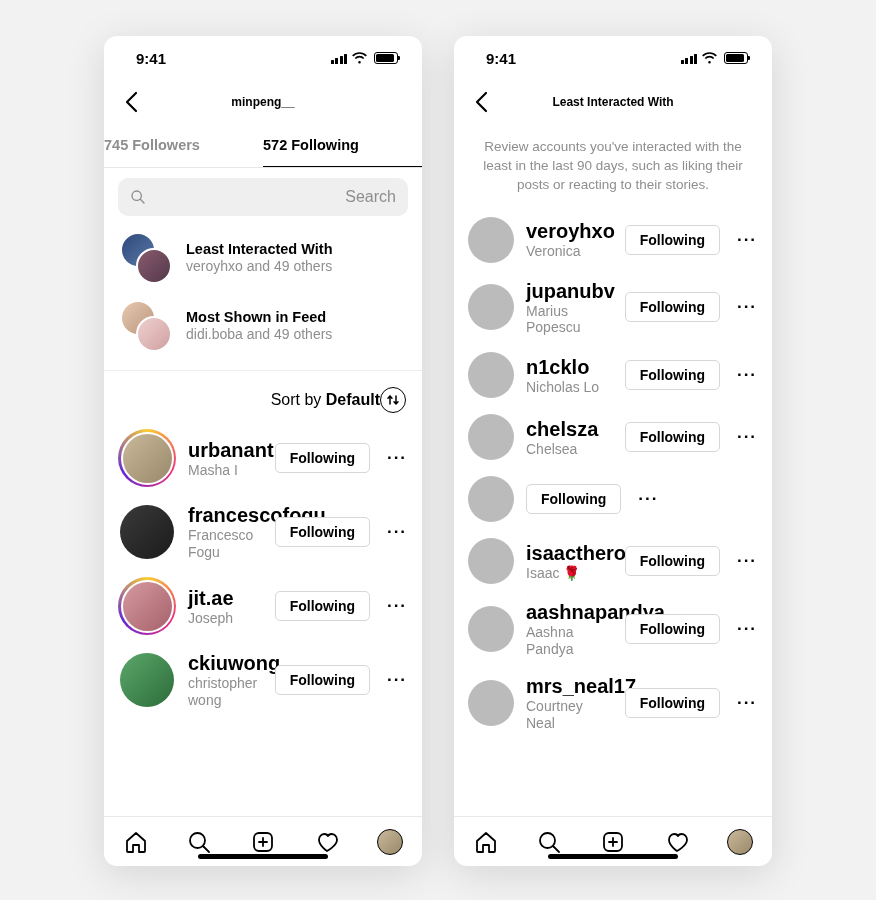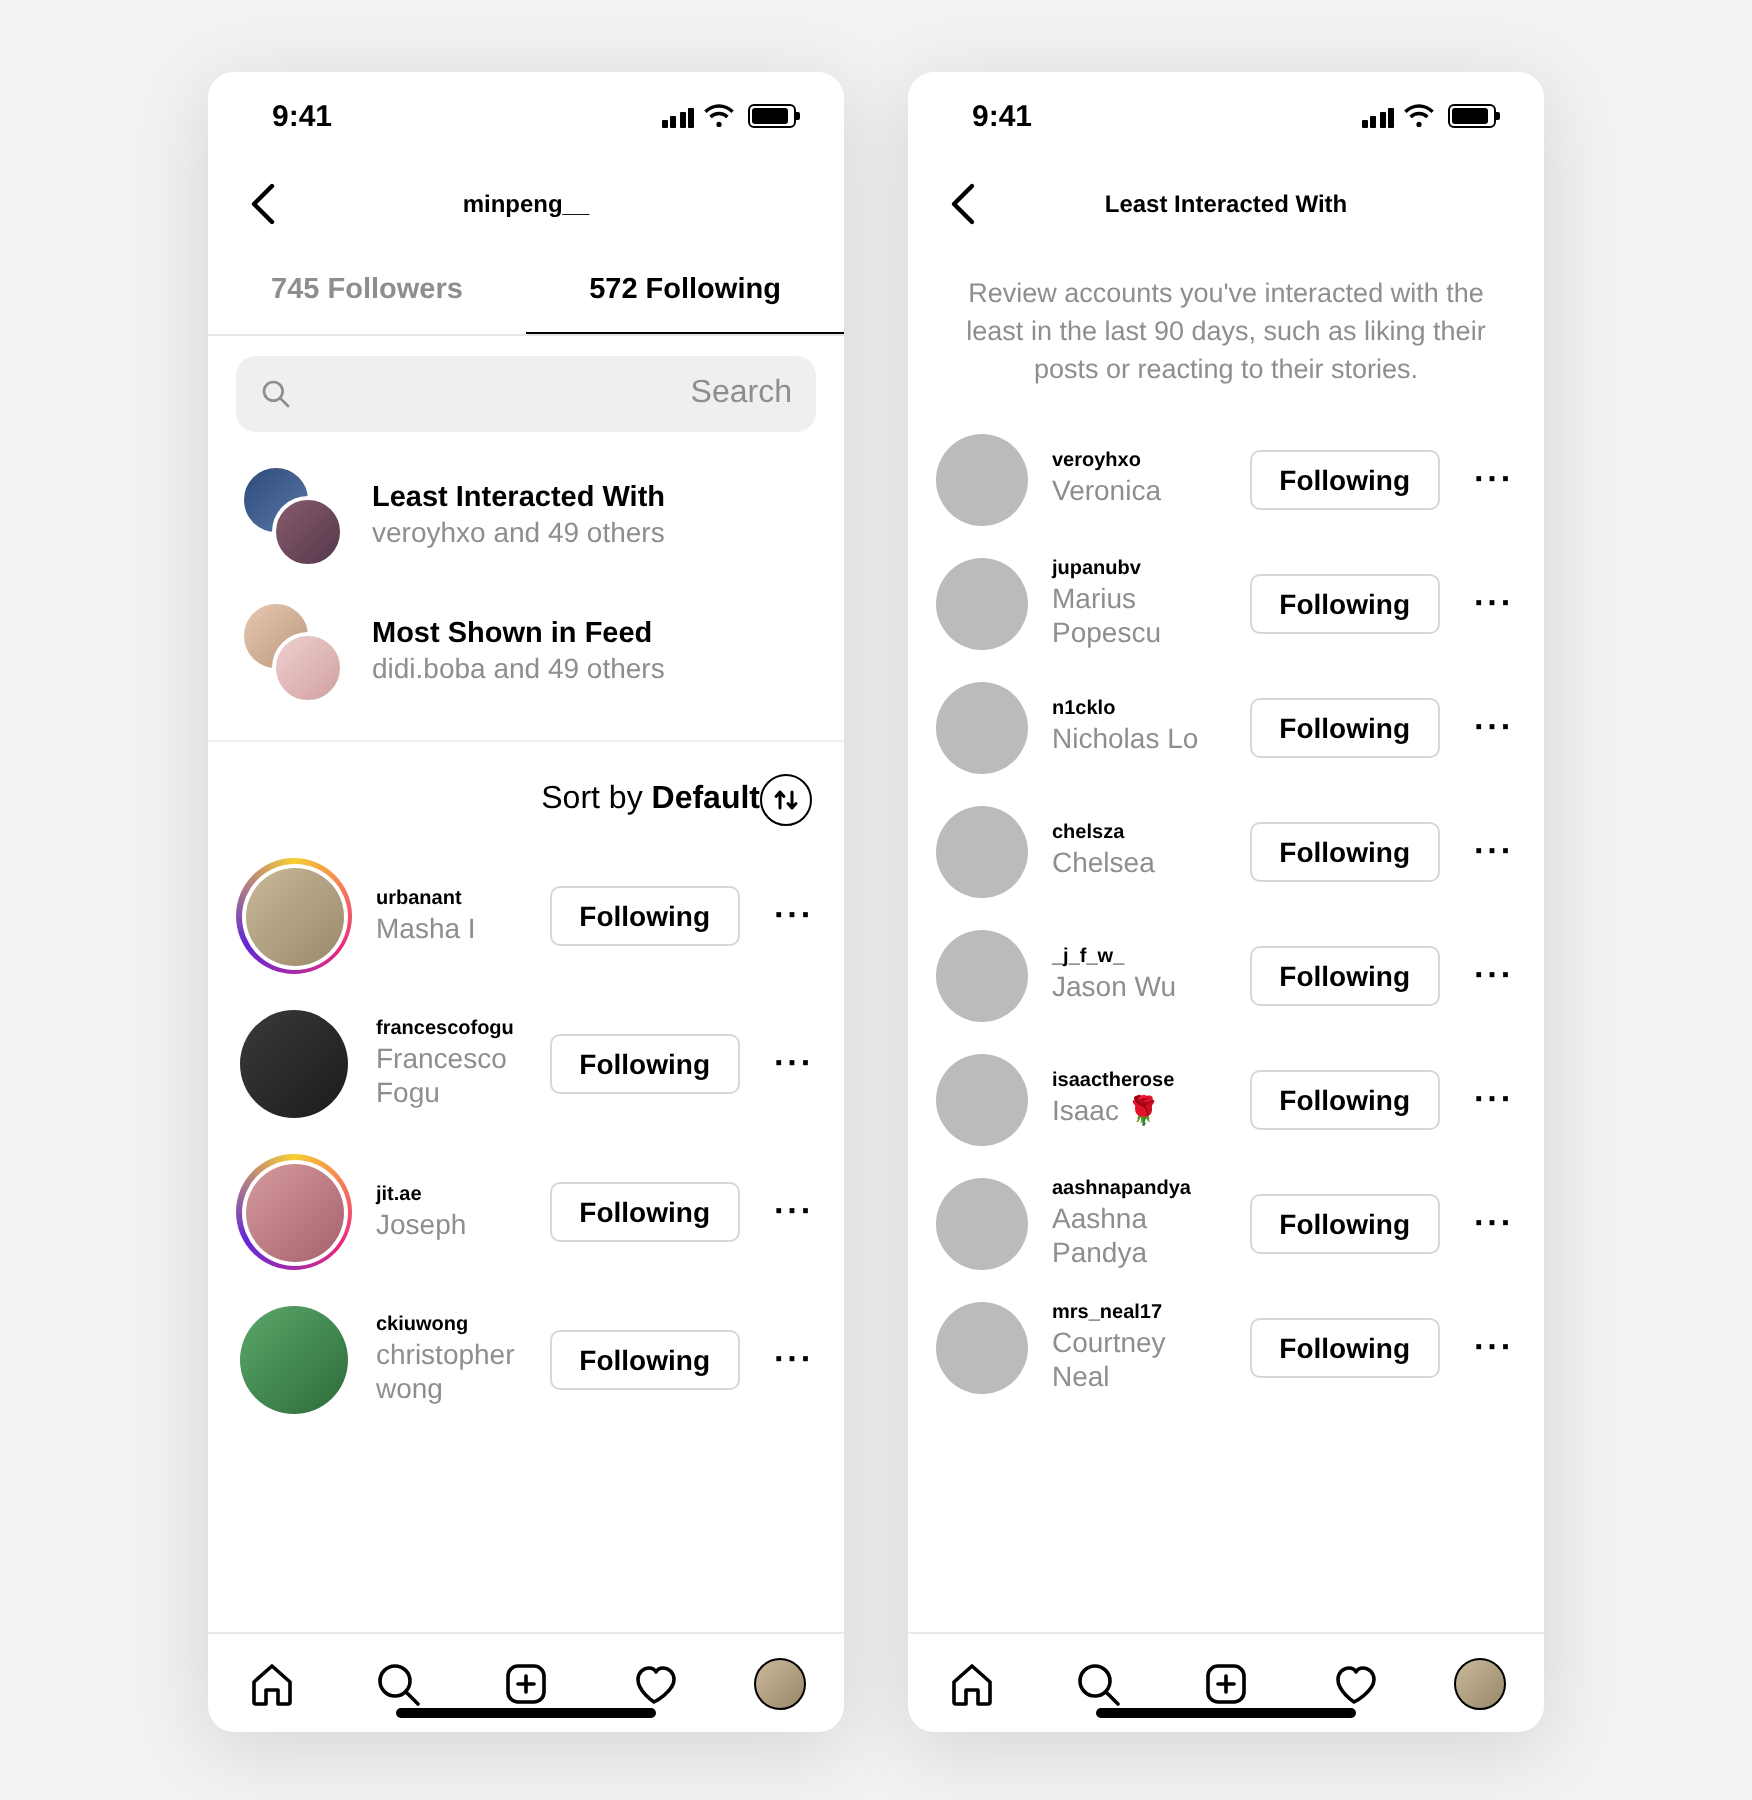--- a/index.html
+++ b/index.html
@@ -52,21 +52,21 @@
 }
 .back { width:38px; height:38px; display:flex; align-items:center; justify-content:center; cursor:pointer; }
 .header-title {
   position:absolute; left:0; right:0; text-align:center;
   font-size: 12px; font-weight: 600; pointer-events:none;
 }
 .tabs {
   display:flex; border-bottom:1px solid #e6e6e6;
 }
 .tab {
-  flex:1; text-align:center; padding:13px 0; font-size:14.5px; font-weight:600;
+  flex:1; text-align:left; padding:13px 0; font-size:14.5px; font-weight:600;
   color:#8e8e8e; cursor:pointer; border-bottom:1px solid transparent;
 }
 .tab.active { color:#000; border-bottom:1px solid #000; }
 
 .scroll { flex:1; overflow:hidden; }
 
 .search-wrap { padding: 10px 14px 8px; }
 .search {
   background:#efefef; border-radius:10px; height:38px;
   display:flex; align-items:center; padding:0 12px; gap:8px;
@@ -102,21 +102,21 @@
 .avatar-ring {
   width:58px; height:58px; border-radius:50%; padding:2.5px;
   background: conic-gradient(#f9ce34, #ee2a7b, #6228d7, #f9ce34);
 }
 .avatar-ring .inner { width:100%; height:100%; border-radius:50%; background:#fff; padding:2px; }
 .avatar { width:100%; height:100%; border-radius:50%; background:#bbb; }
 .avatar-plain { width:54px; height:54px; border-radius:50%; background:#bbb; margin:2px; }
 .avatar-sm { width:46px; height:46px; flex-shrink:0; }
 .avatar-sm .av { width:46px; height:46px; border-radius:50%; background:#bbb; }
 .acc-text { flex:1; min-width:0; }
-.acc-text .u { font-size:10px; font-weight:600; line-height:1.2; }
+.acc-text .u { font-size:20px; font-weight:600; line-height:1.2; }
 .acc-text .n { font-size:14px; color:#8e8e8e; line-height:1.2; }
 .follow-btn {
   border:1px solid #d7d7d7; background:#fff; border-radius:5px;
   padding:6px 14px; font-size:14px; font-weight:600; cursor:pointer;
 }
 .dots { width:26px; text-align:center; font-size:17px; font-weight:700; letter-spacing:1px; cursor:pointer; color:#000; padding-left:4px; }
 
 .nav-bar {
   height:50px; border-top:1px solid #e9e9e9; display:flex; align-items:center; justify-content:space-around;
 }
@@ -394,24 +394,20 @@
       <div class="u">chelsza</div>
       <div class="n">Chelsea</div>
     </div>
     <button class="follow-btn">Following</button>
     <div class="dots">···</div>
         </div>
         <div class="account-row">
     <div class="avatar-sm">
             <div class="av av-bg-5"></div>
           </div>
-    <div class="acc-text">
-      <div class="u">_j_f_w_</div>
-      <div class="n">Jason Wu</div>
-    </div>
     <button class="follow-btn">Following</button>
     <div class="dots">···</div>
         </div>
         <div class="account-row">
     <div class="avatar-sm">
             <div class="av av-bg-6"></div>
           </div>
     <div class="acc-text">
       <div class="u">isaactherose</div>
       <div class="n">Isaac 🌹</div>

